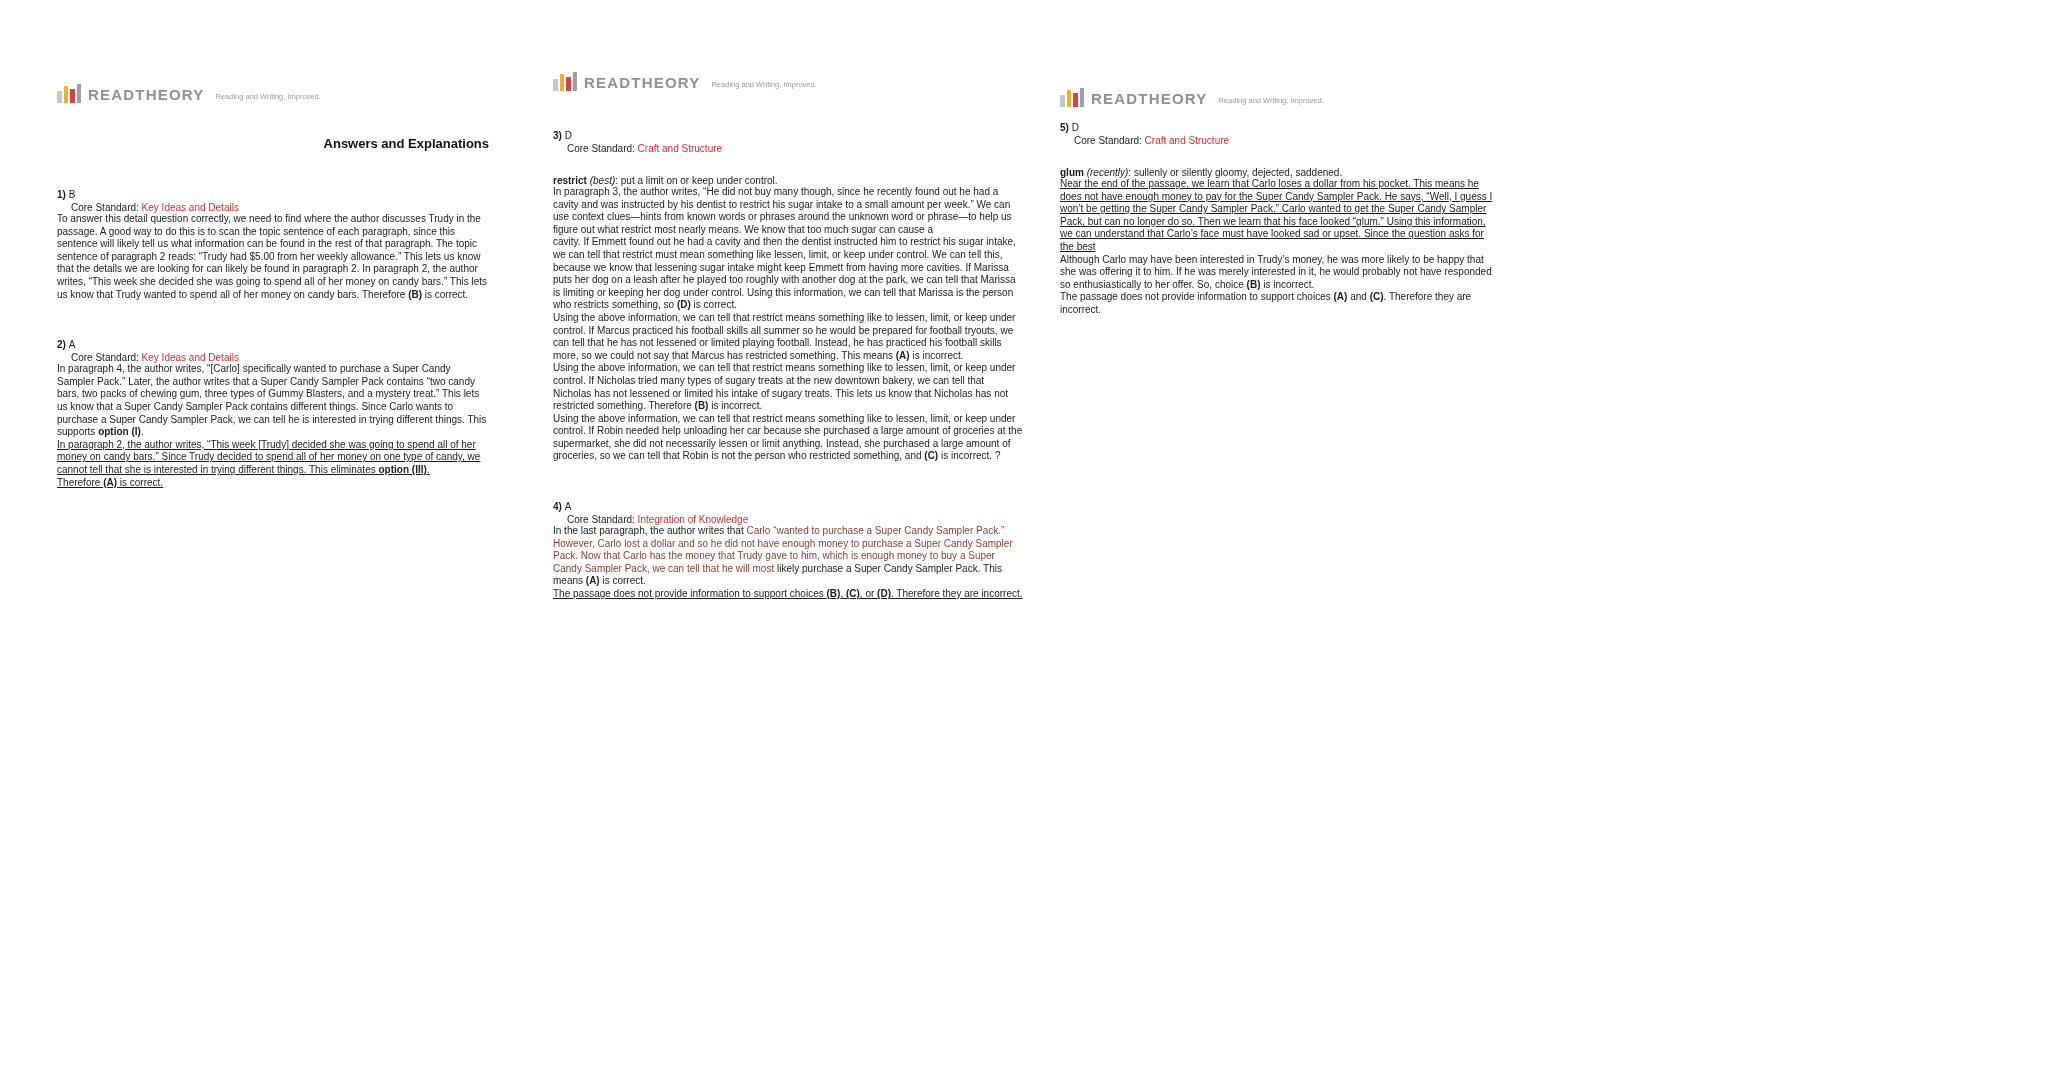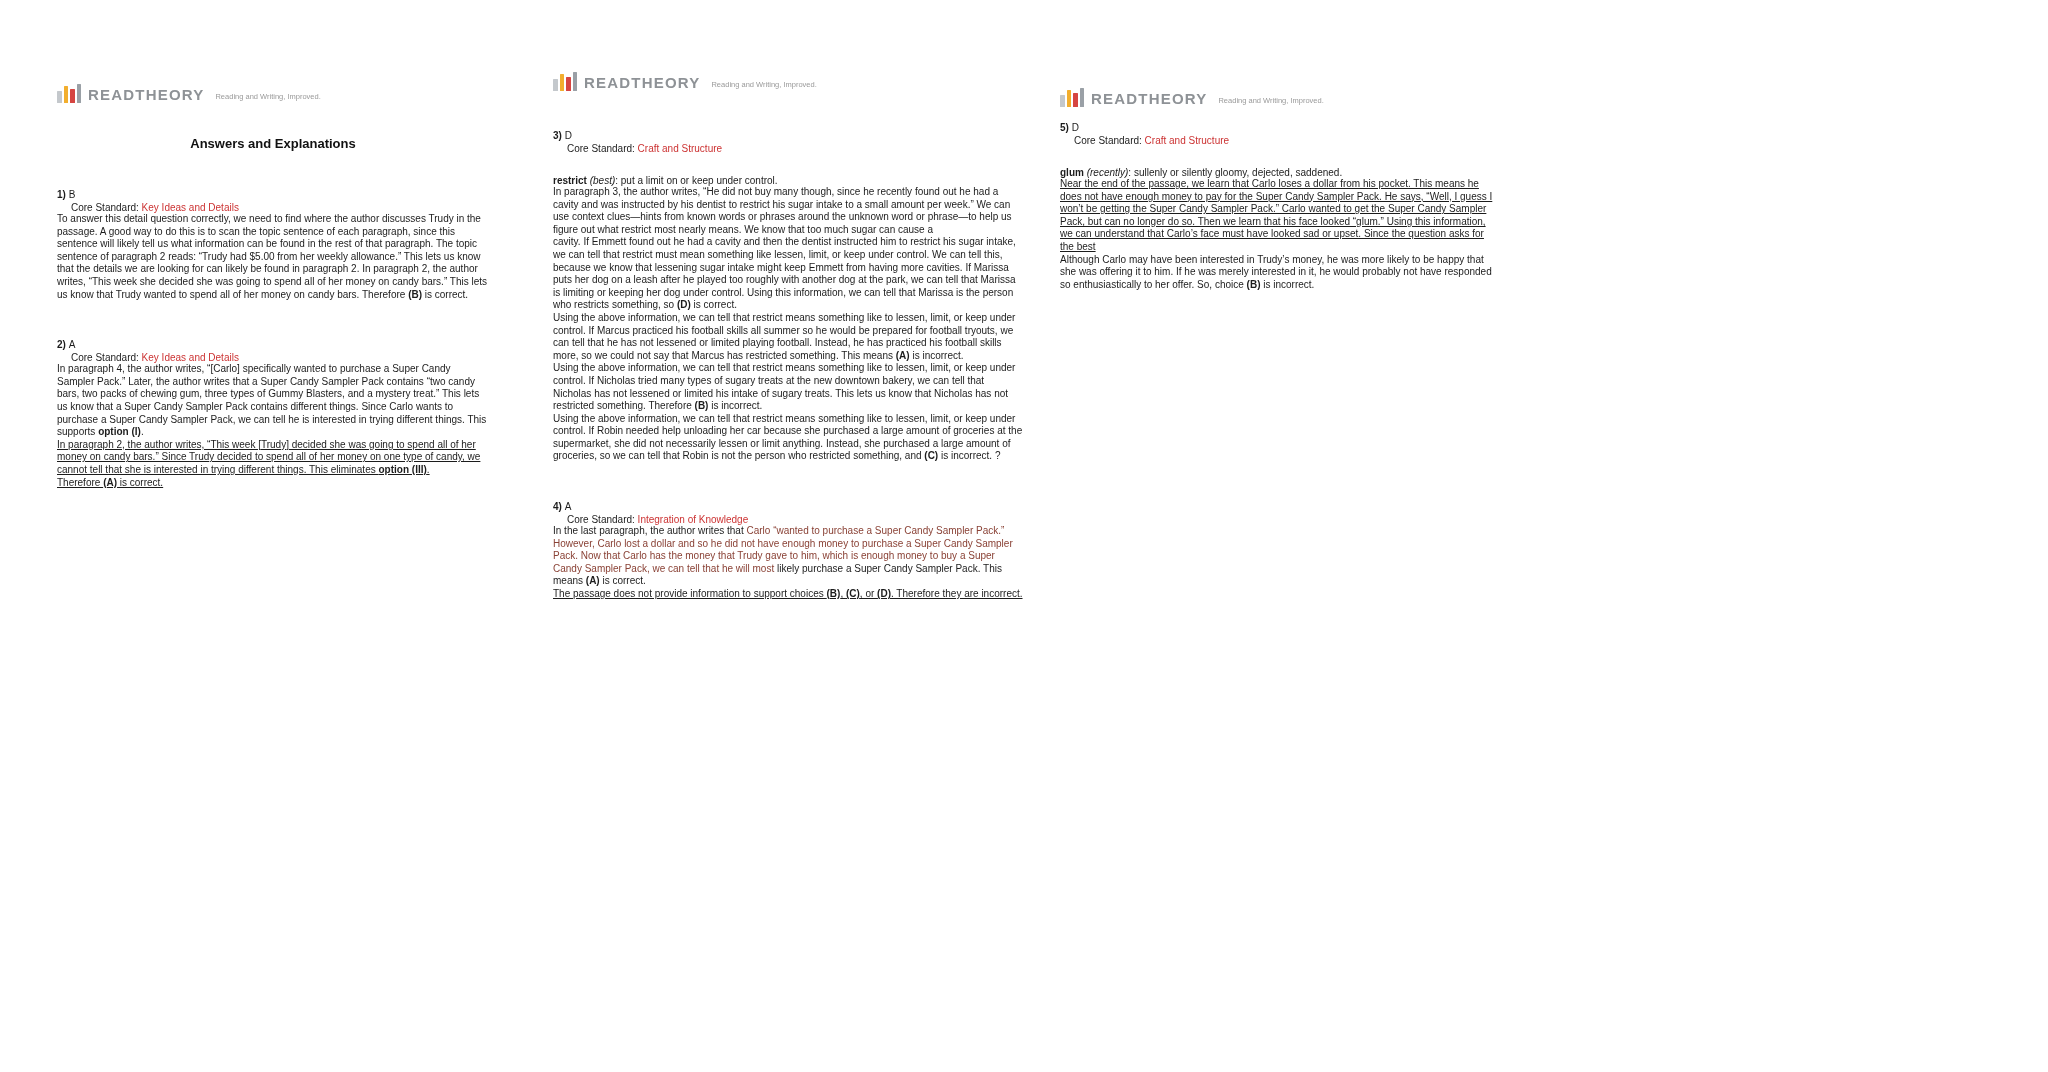--- a/index.html
+++ b/index.html
@@ -28,21 +28,21 @@
   .logo-name {
     font-size: 15px; letter-spacing: 1.2px; color: #8e9296;
     font-weight: 600; line-height: 18px;
   }
   .logo-tagline {
     font-size: 7.5px; color: #9a9a9a;
     padding-bottom: 3px; margin-left: 4px; white-space: nowrap;
   }
 
   .doc-title {
-    font-size: 13px; font-weight: bold; text-align: center;
+    font-size: 13px; font-weight: bold; text-align: right;
     margin: 32px 0 0 0; color: #111;
   }
 
   .question { margin: 0; }
   .q-gap-xl { margin-top: 38px; }
   .q-gap-md { margin-top: 14px; }
 
   .q-head { font-size: 10px; font-weight: bold; }
   .q-head .q-ans { font-weight: normal; }
   .q-standard { font-size: 10px; padding-left: 14px; margin-top: 2px; }
@@ -154,16 +154,17 @@
     <div class="question q-gap-md">
       <div class="q-head">
         <span class="q-num">5)</span> <span class="q-ans">D</span>
       </div>
       <div class="q-standard">
         <span>Core Standard:</span> <span class="std-name">Craft and Structure</span>
       </div>
       <p class="definition mt-md"><strong>glum</strong> <em>(recently)</em>: sullenly or silently gloomy, dejected, saddened.</p>
       <p class="para mt-lg">Near the end of the passage, we learn that Carlo loses a dollar from his pocket. This means he does not have enough money to pay for the Super Candy Sampler Pack. He says, “Well, I guess I won’t be getting the Super Candy Sampler Pack.” Carlo wanted to get the Super Candy Sampler Pack, but can no longer do so. Then we learn that his face looked “glum.” Using this information, we can understand that Carlo’s face must have looked sad or upset. Since the question asks for the best</p>
       <p class="para mt-md">Although Carlo may have been interested in Trudy’s money, he was more likely to be happy that she was offering it to him. If he was merely interested in it, he would probably not have responded so enthusiastically to her offer. So, choice <strong>(B)</strong> is incorrect.</p>
+      <p class="para mt-md">The passage does not provide information to support choices <strong>(A)</strong> and <strong>(C)</strong>. Therefore they are incorrect.</p>
     </div>
   </section>
 
 </div>
 
 </body></html>

